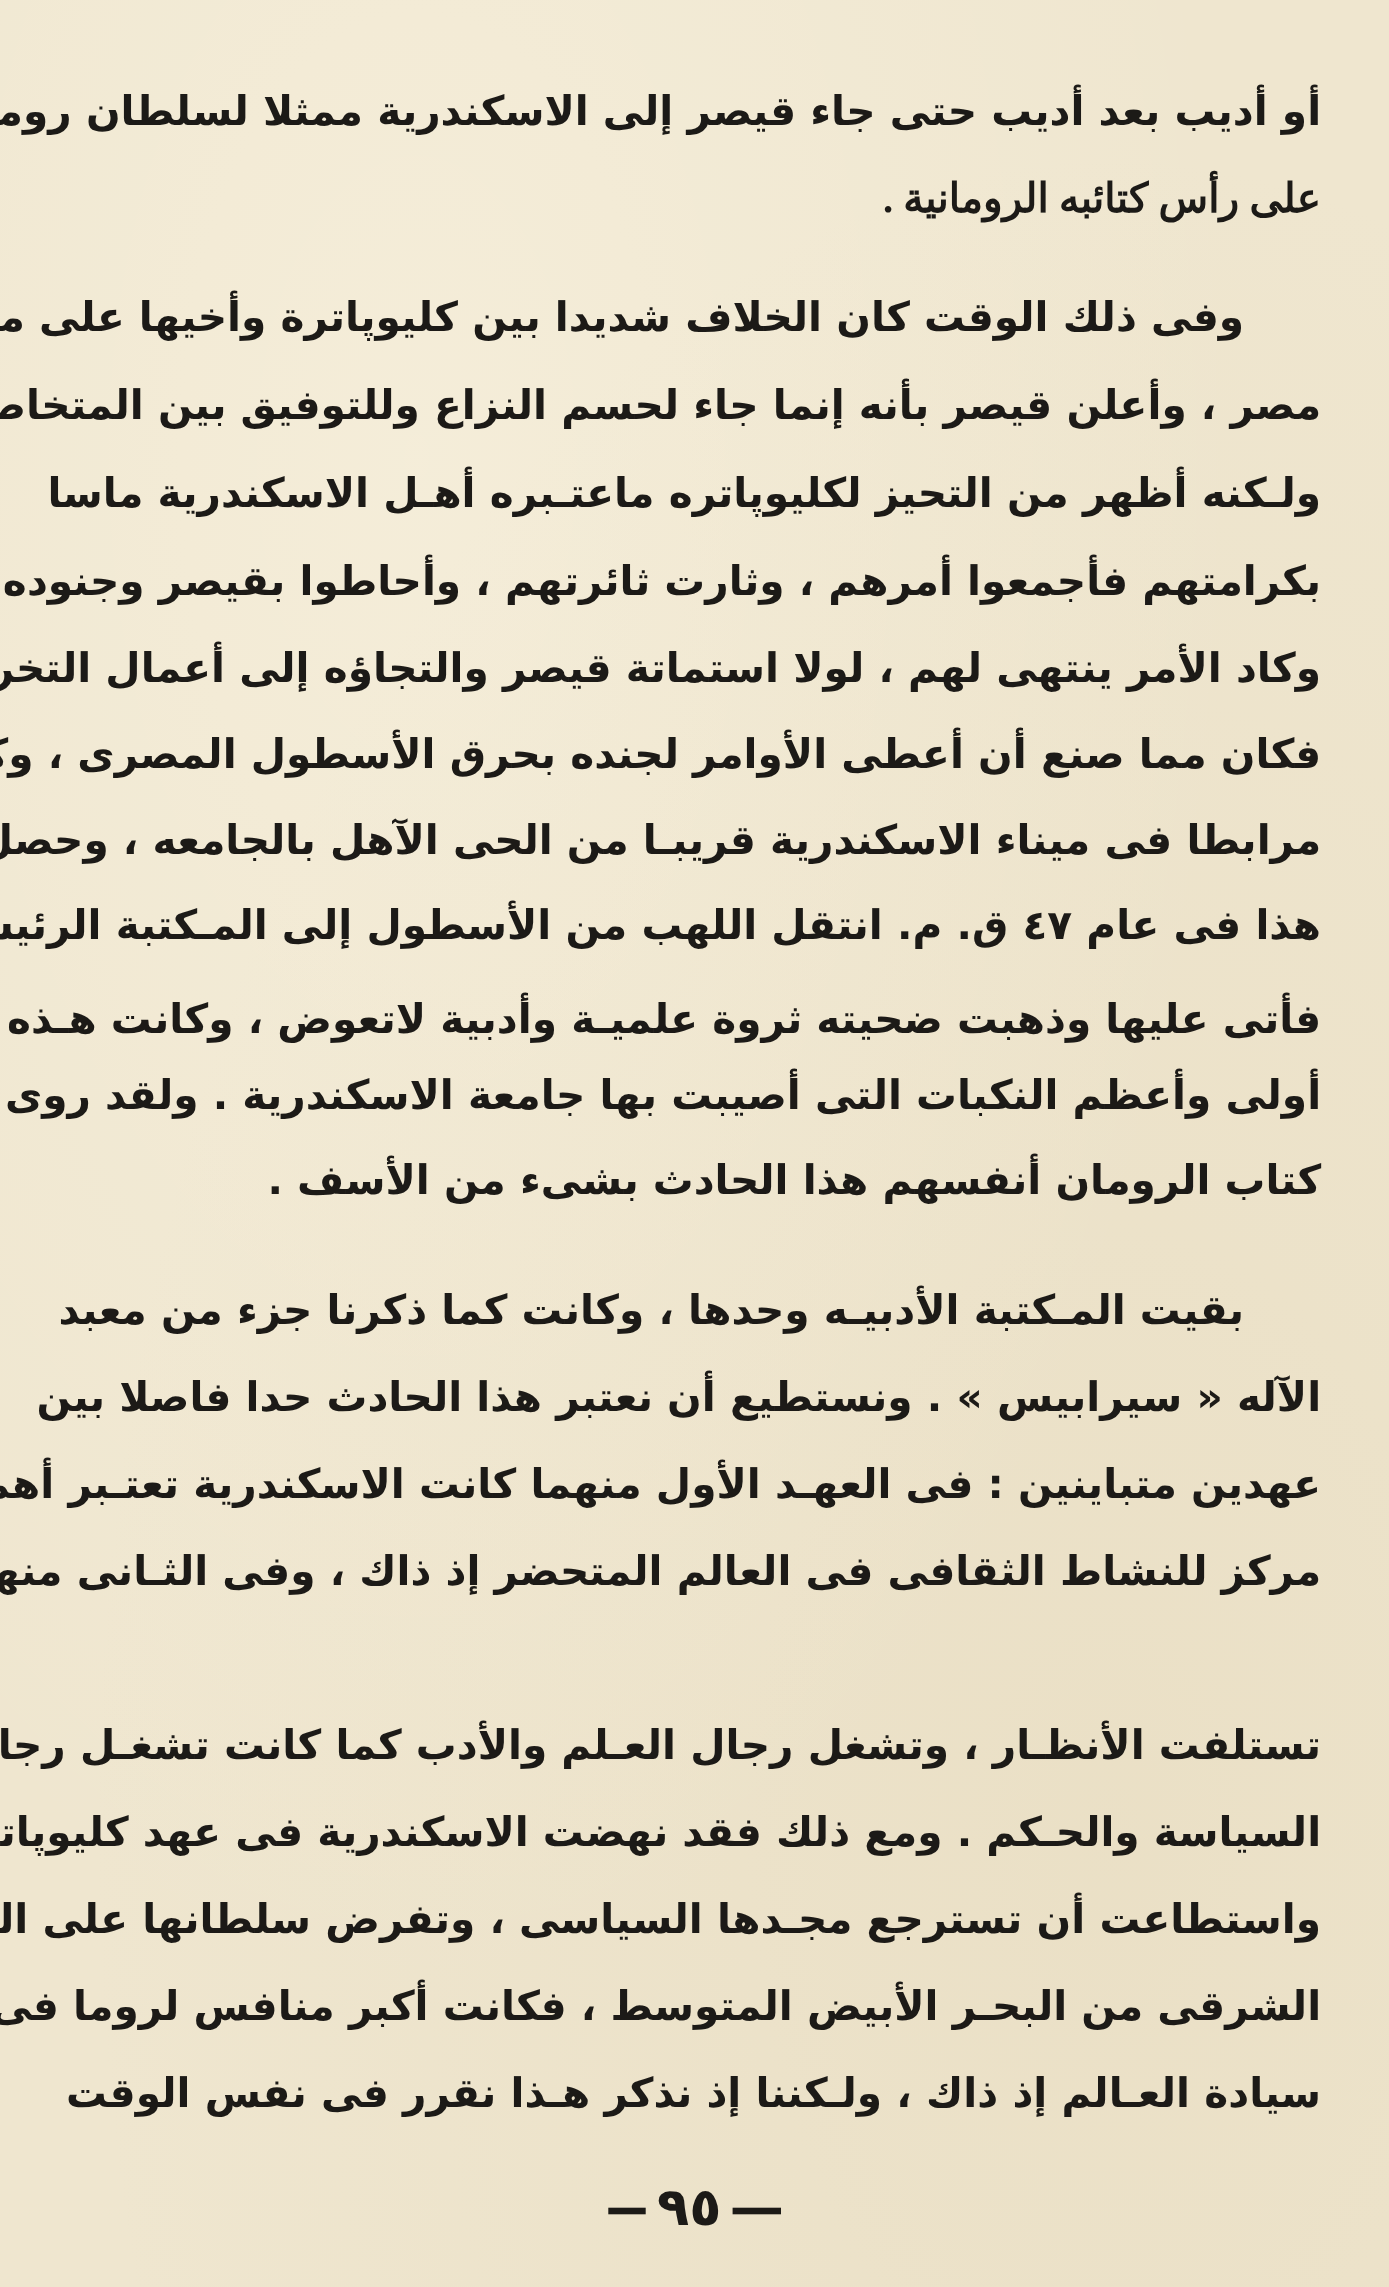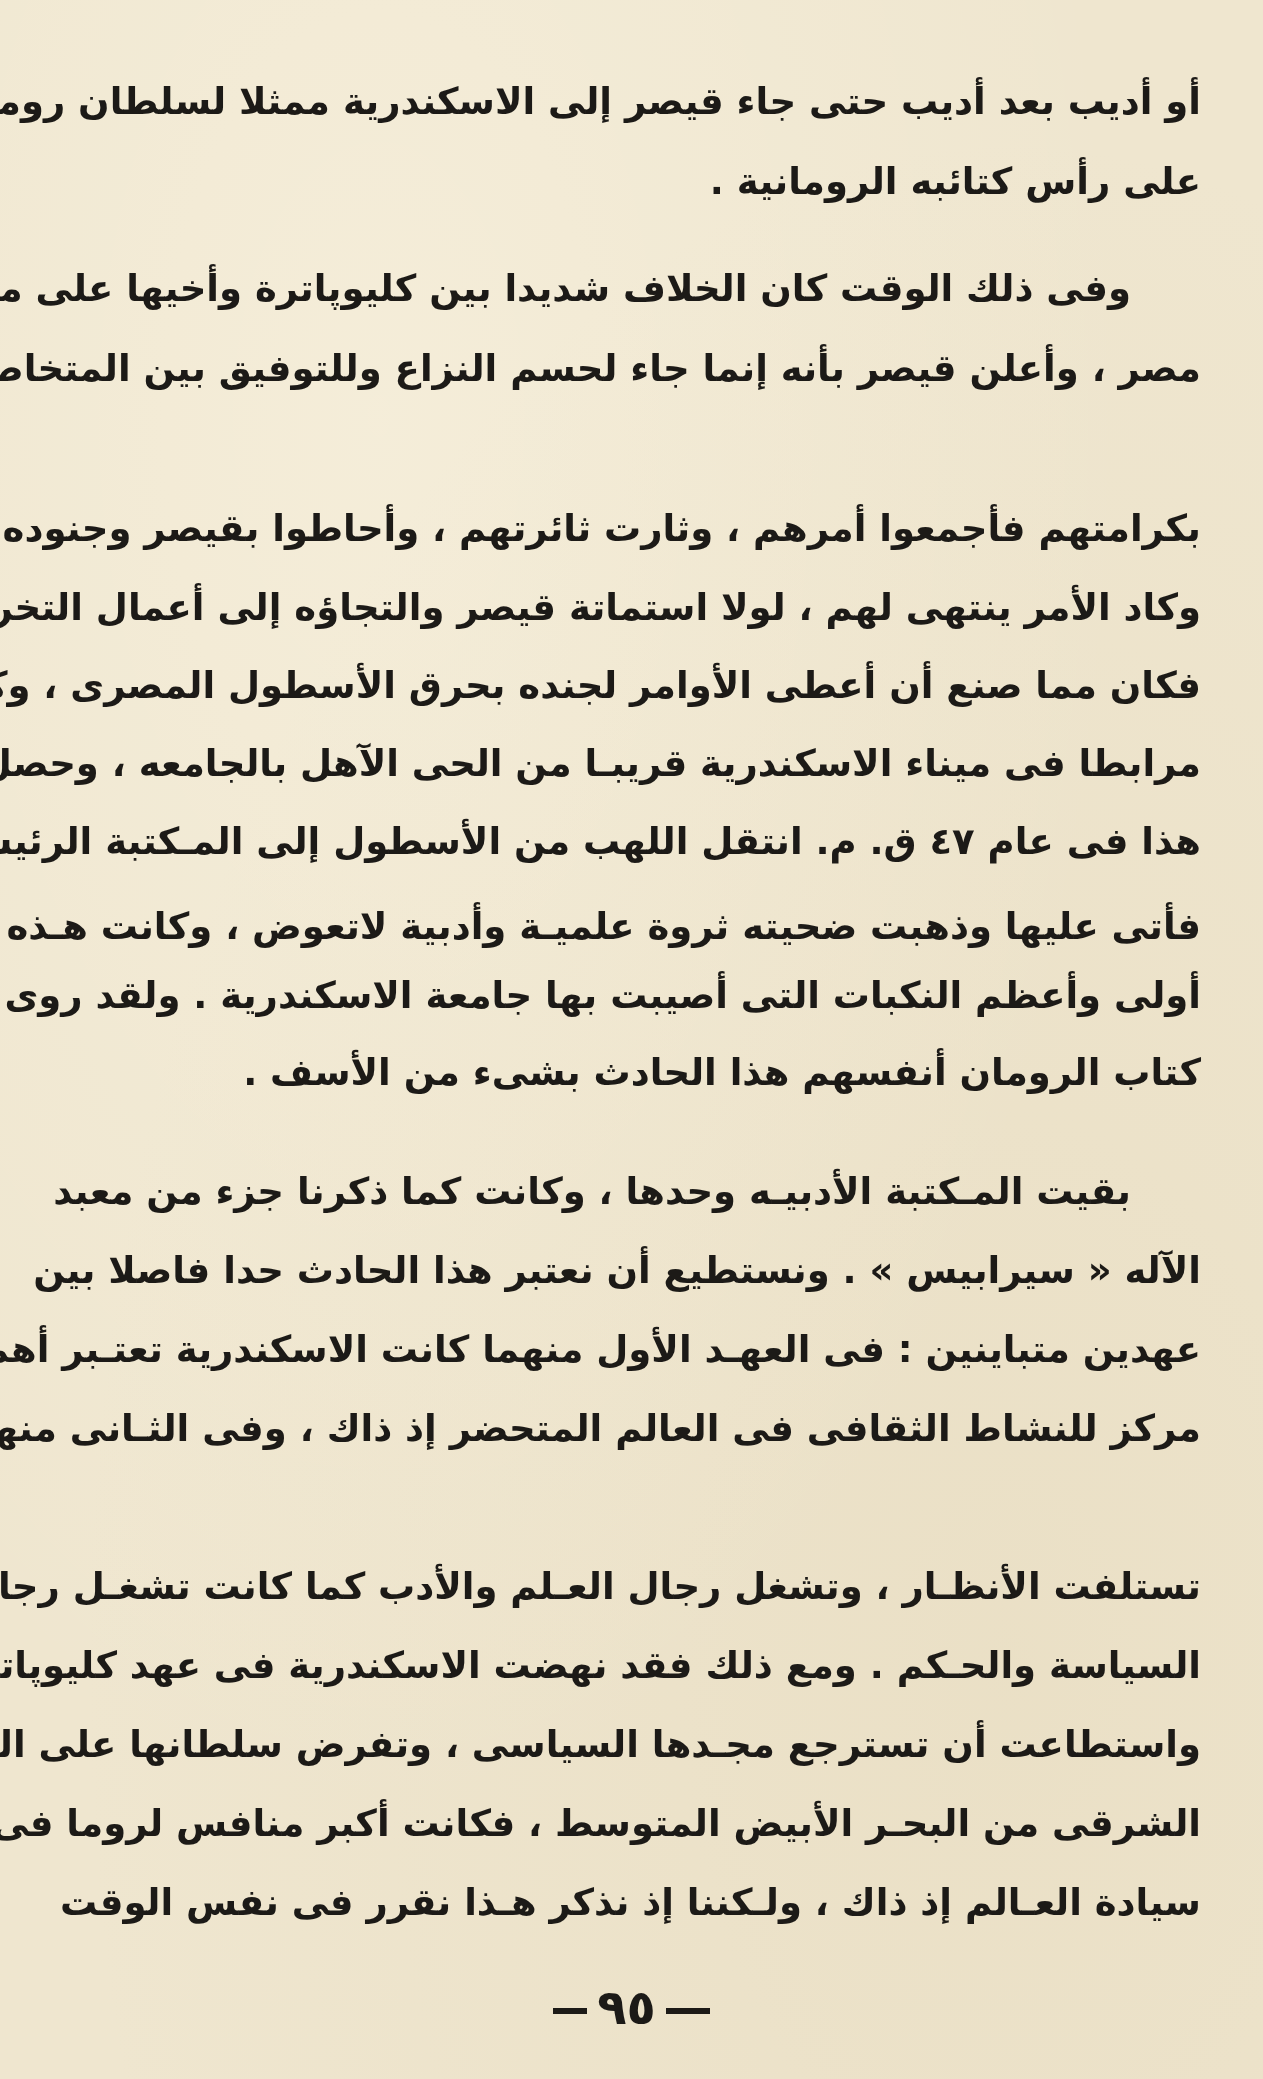--- a/index.html
+++ b/index.html
@@ -66,24 +66,25 @@
       vertical-align: middle;
       margin: 0 10px;
     }
   </style>
 </head>
 <body>
 
 <div class="page">
 
   <div class="line" style="top:72px;">أو أديب بعد أديب حتى جاء قيصر إلى الاسكندرية ممثلا لسلطان روما</div>
-  <div class="line last" style="top:152px;">على رأس كتائبه الرومانية .</div>
+  <div class="line last" style="top:152px;font-family:Liberation Serif, serif;">على رأس كتائبه الرومانية .</div>
 
   <div class="line indent" style="top:259px;">وفى ذلك الوقت كان الخلاف شديدا بين كليوپاترة وأخيها على ملك</div>
   <div class="line" style="top:339px;">مصر ، وأعلن قيصر بأنه إنما جاء لحسم النزاع وللتوفيق بين المتخاصمين</div>
+  <div class="line" style="top:419px;">ولـكنه أظهر من التحيز لكليوپاتره ماعتـبره أهـل الاسكندرية ماسا</div>
   <div class="line" style="top:499px;">بكرامتهم فأجمعوا أمرهم ، وثارت ثائرتهم ، وأحاطوا بقيصر وجنوده ،</div>
   <div class="line" style="top:578px;">وكاد الأمر ينتهى لهم ، لولا استماتة قيصر والتجاؤه إلى أعمال التخريب</div>
   <div class="line" style="top:656px;">فكان مما صنع أن أعطى الأوامر لجنده بحرق الأسطول المصرى ، وكان</div>
   <div class="line" style="top:734px;">مرابطا فى ميناء الاسكندرية قريبـا من الحى الآهل بالجامعه ، وحصل</div>
   <div class="line" style="top:812px;">هذا فى عام ٤٧ ق. م. انتقل اللهب من الأسطول إلى المـكتبة الرئيسية</div>
   <div class="line" style="top:897px;">فأتى عليها وذهبت ضحيته ثروة علميـة وأدبية لاتعوض ، وكانت هـذه</div>
   <div class="line" style="top:966px;">أولى وأعظم النكبات التى أصيبت بها جامعة الاسكندرية . ولقد روى</div>
   <div class="line last" style="top:1043px;">كتاب الرومان أنفسهم هذا الحادث بشىء من الأسف .</div>
 
   <div class="line indent" style="top:1162px;">بقيت المـكتبة الأدبيـه وحدها ، وكانت كما ذكرنا جزء من معبد</div>

